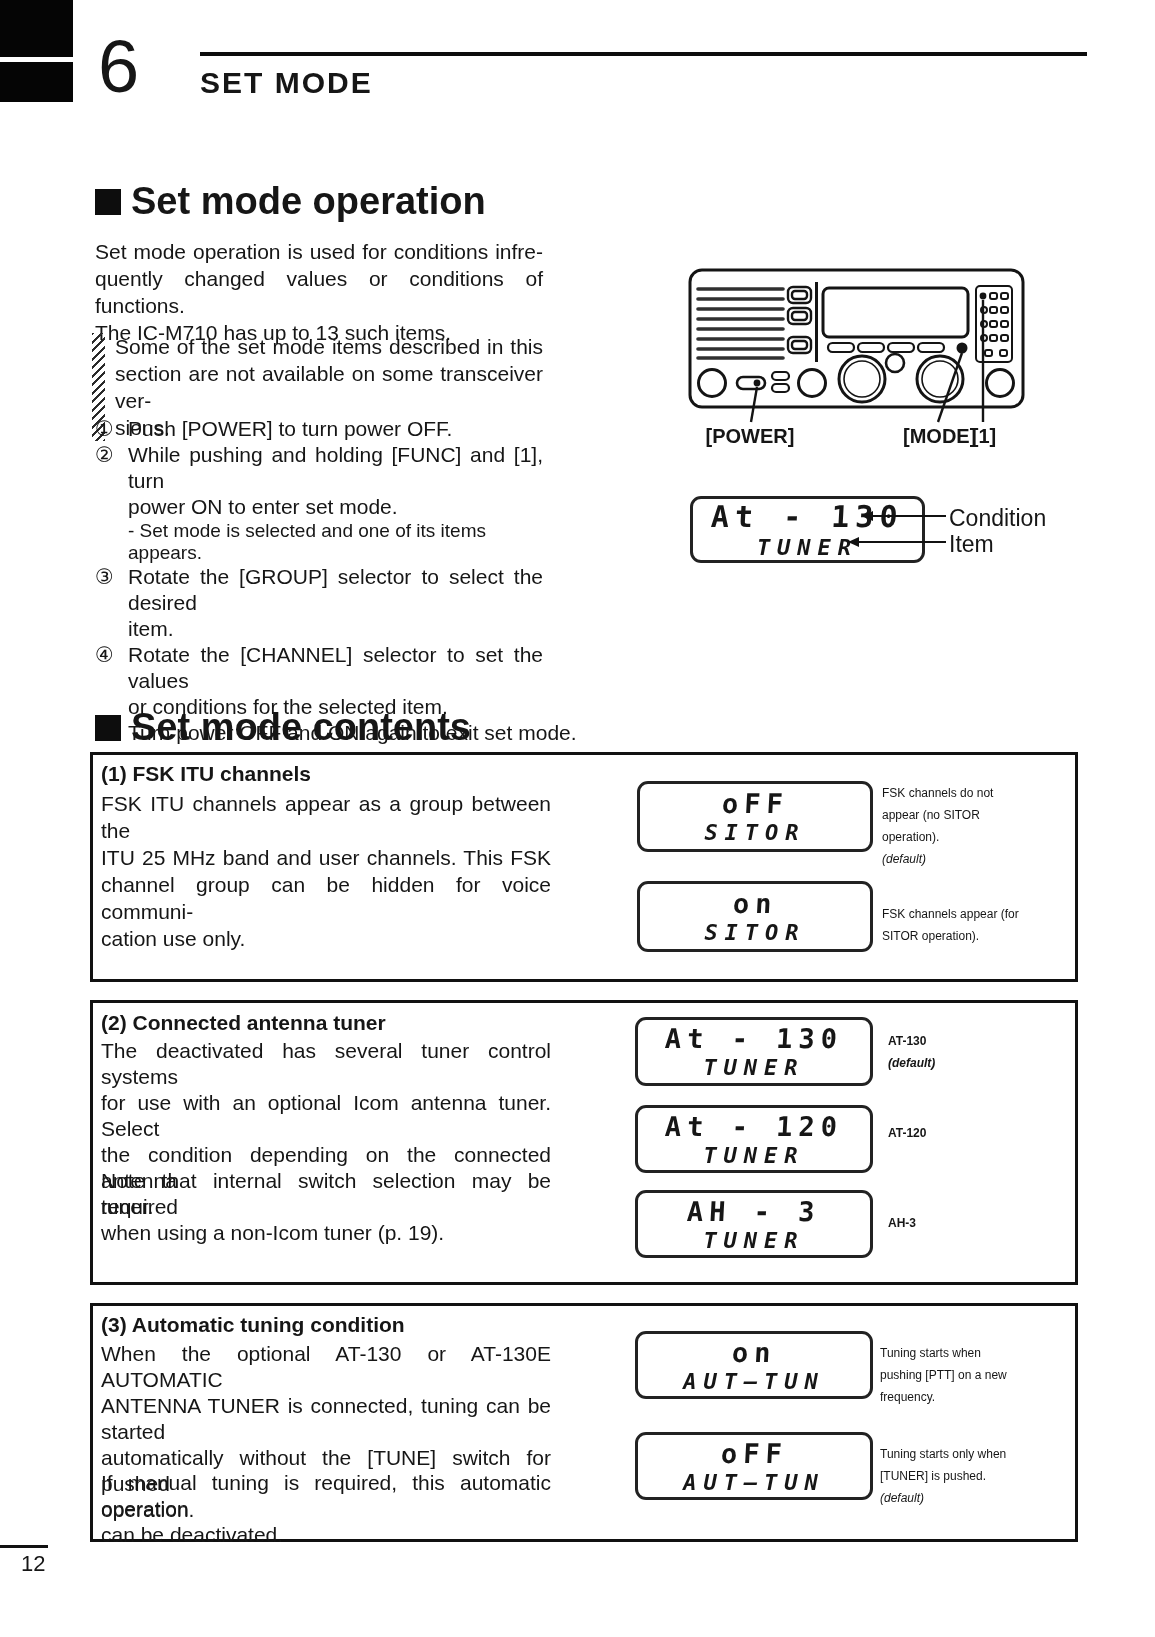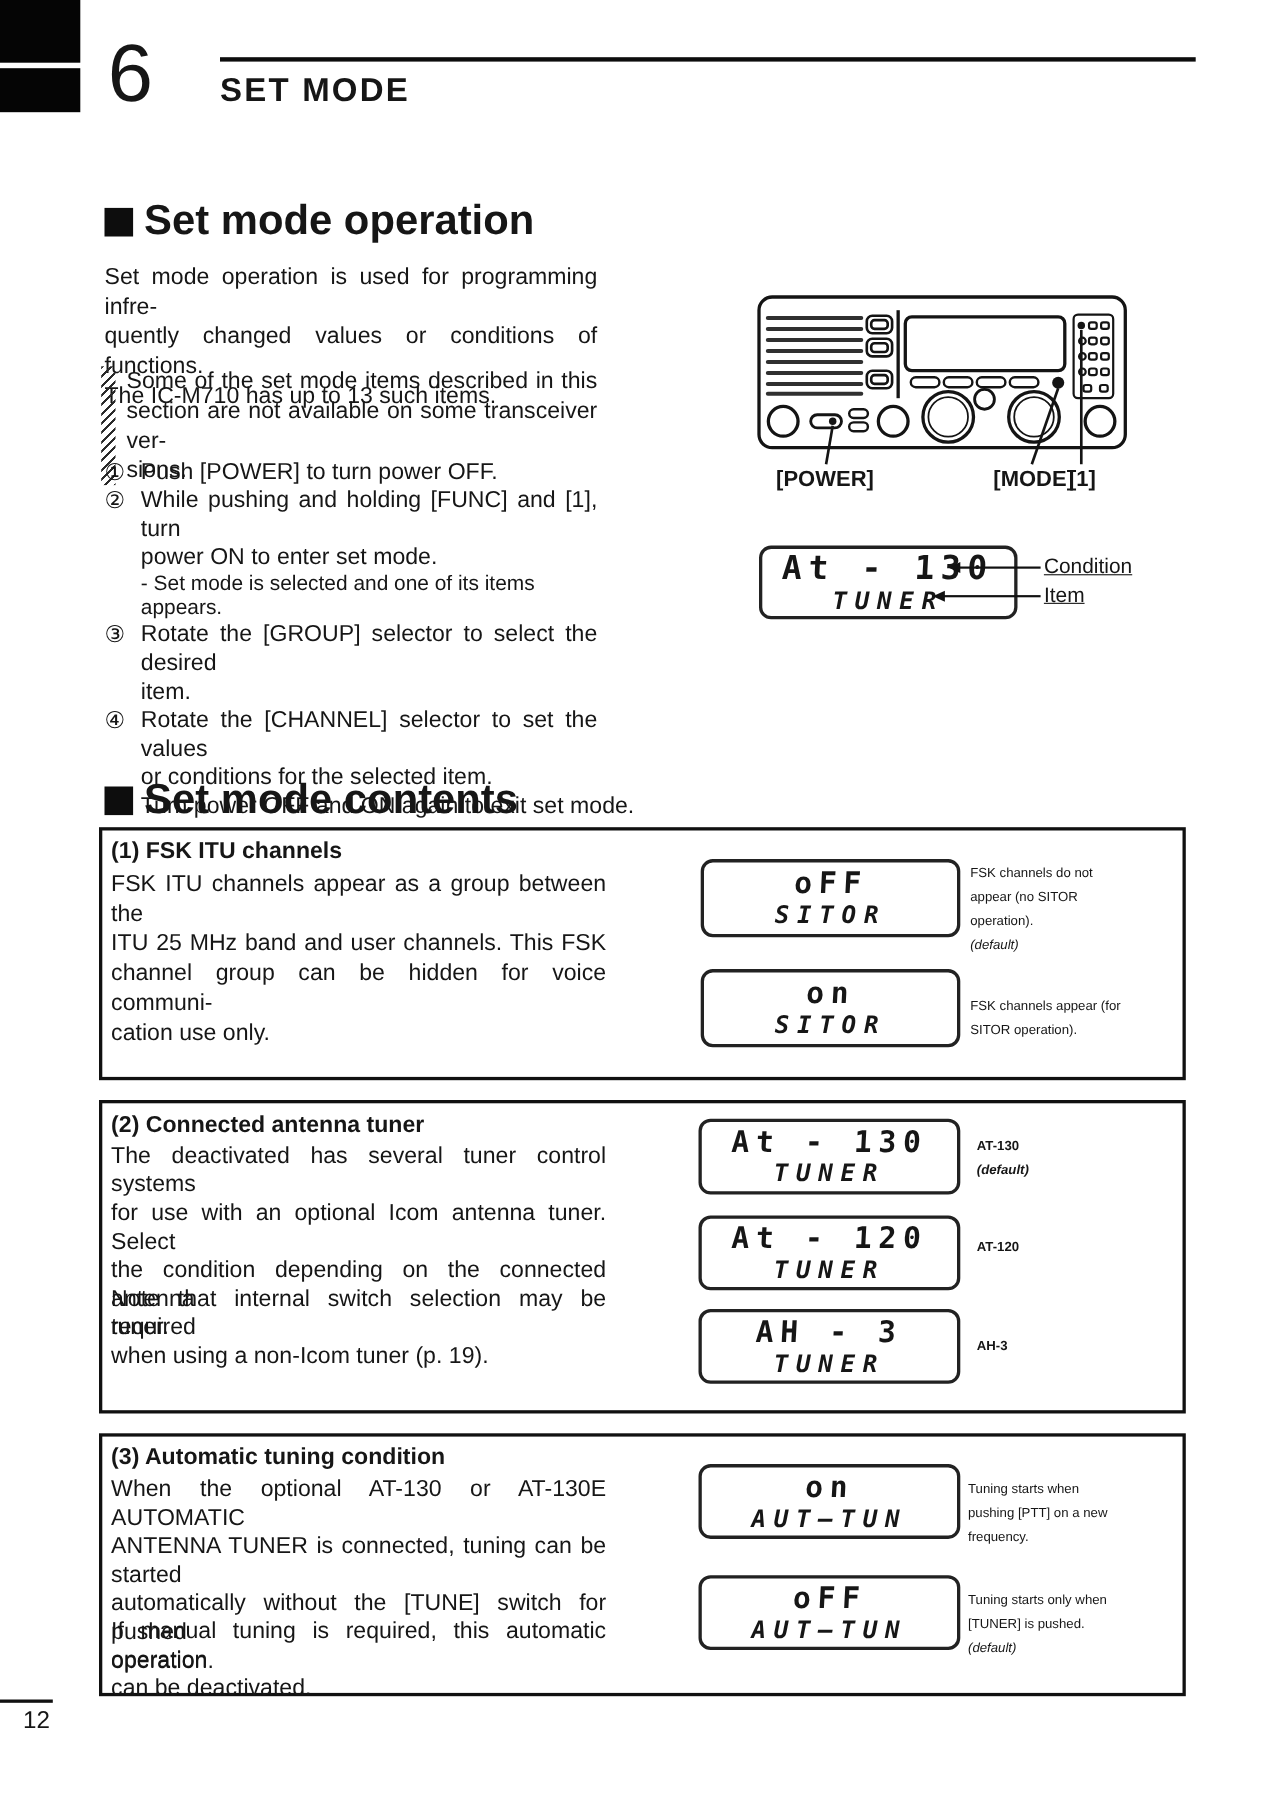--- a/index.html
+++ b/index.html
@@ -41,21 +41,21 @@
   .lcdl2{font-family:"DejaVu Sans Mono",monospace;font-weight:700;font-style:italic;font-size:22px;
          letter-spacing:7px;white-space:pre;}
   
   .cap{font-size:12px;line-height:22px;}
   .capline{display:block;white-space:pre;}
   .capb .capline{font-weight:700;}
   .def{font-style:italic;font-weight:400;}
   
   .aline{height:2px;background:#111;}
   .ahead{width:0;height:0;border-top:5px solid transparent;border-bottom:5px solid transparent;border-right:11px solid #111;}
-  .callout-label{font-size:19px;text-decoration:underline;}
+  .callout-label{font-size:23px;}
   .figlabel{font-size:20px;font-weight:700;text-align:center;}
   
   .footrule{height:3px;background:#111;}
   .pagenum{font-size:22px;}
 </style>
 </head>
 <body>
 
 <div class="abs blk" style="left:0;top:0;width:73px;height:57px;"></div>
 <div class="abs blk" style="left:0;top:62px;width:73px;height:40px;"></div>
@@ -63,21 +63,21 @@
 <div class="abs chapnum" style="left:98px;top:30px;">6</div>
 <div class="abs toprule" style="left:200px;top:52px;width:887px;"></div>
 <div class="abs chaptitle" style="left:200px;top:66px;">SET MODE</div>
 
 <div class="abs sechead" style="left:95px;top:180px;">
   <span class="sqmark"></span>
   <span>Set mode operation</span>
 </div>
 
 <div class="abs para" style="left:95px;top:238px;width:448px;">
-  <span class="ln just">Set mode operation is used for programming infre-</span>
+  <span class="ln just">Set mode operation is used for conditions infre-</span>
   <span class="ln just">quently changed values or conditions of functions.</span>
   <span class="ln">The IC-M710 has up to 13 such items.</span>
 </div>
 
 <div class="abs para note" style="left:92px;top:333px;width:451px;">
   <div class="hatch"></div>
   <div style="width:428px;">
     <span class="ln just">Some of the set mode items described in this</span>
     <span class="ln just">section are not available on some transceiver ver-</span>
     <span class="ln">sions.</span>

